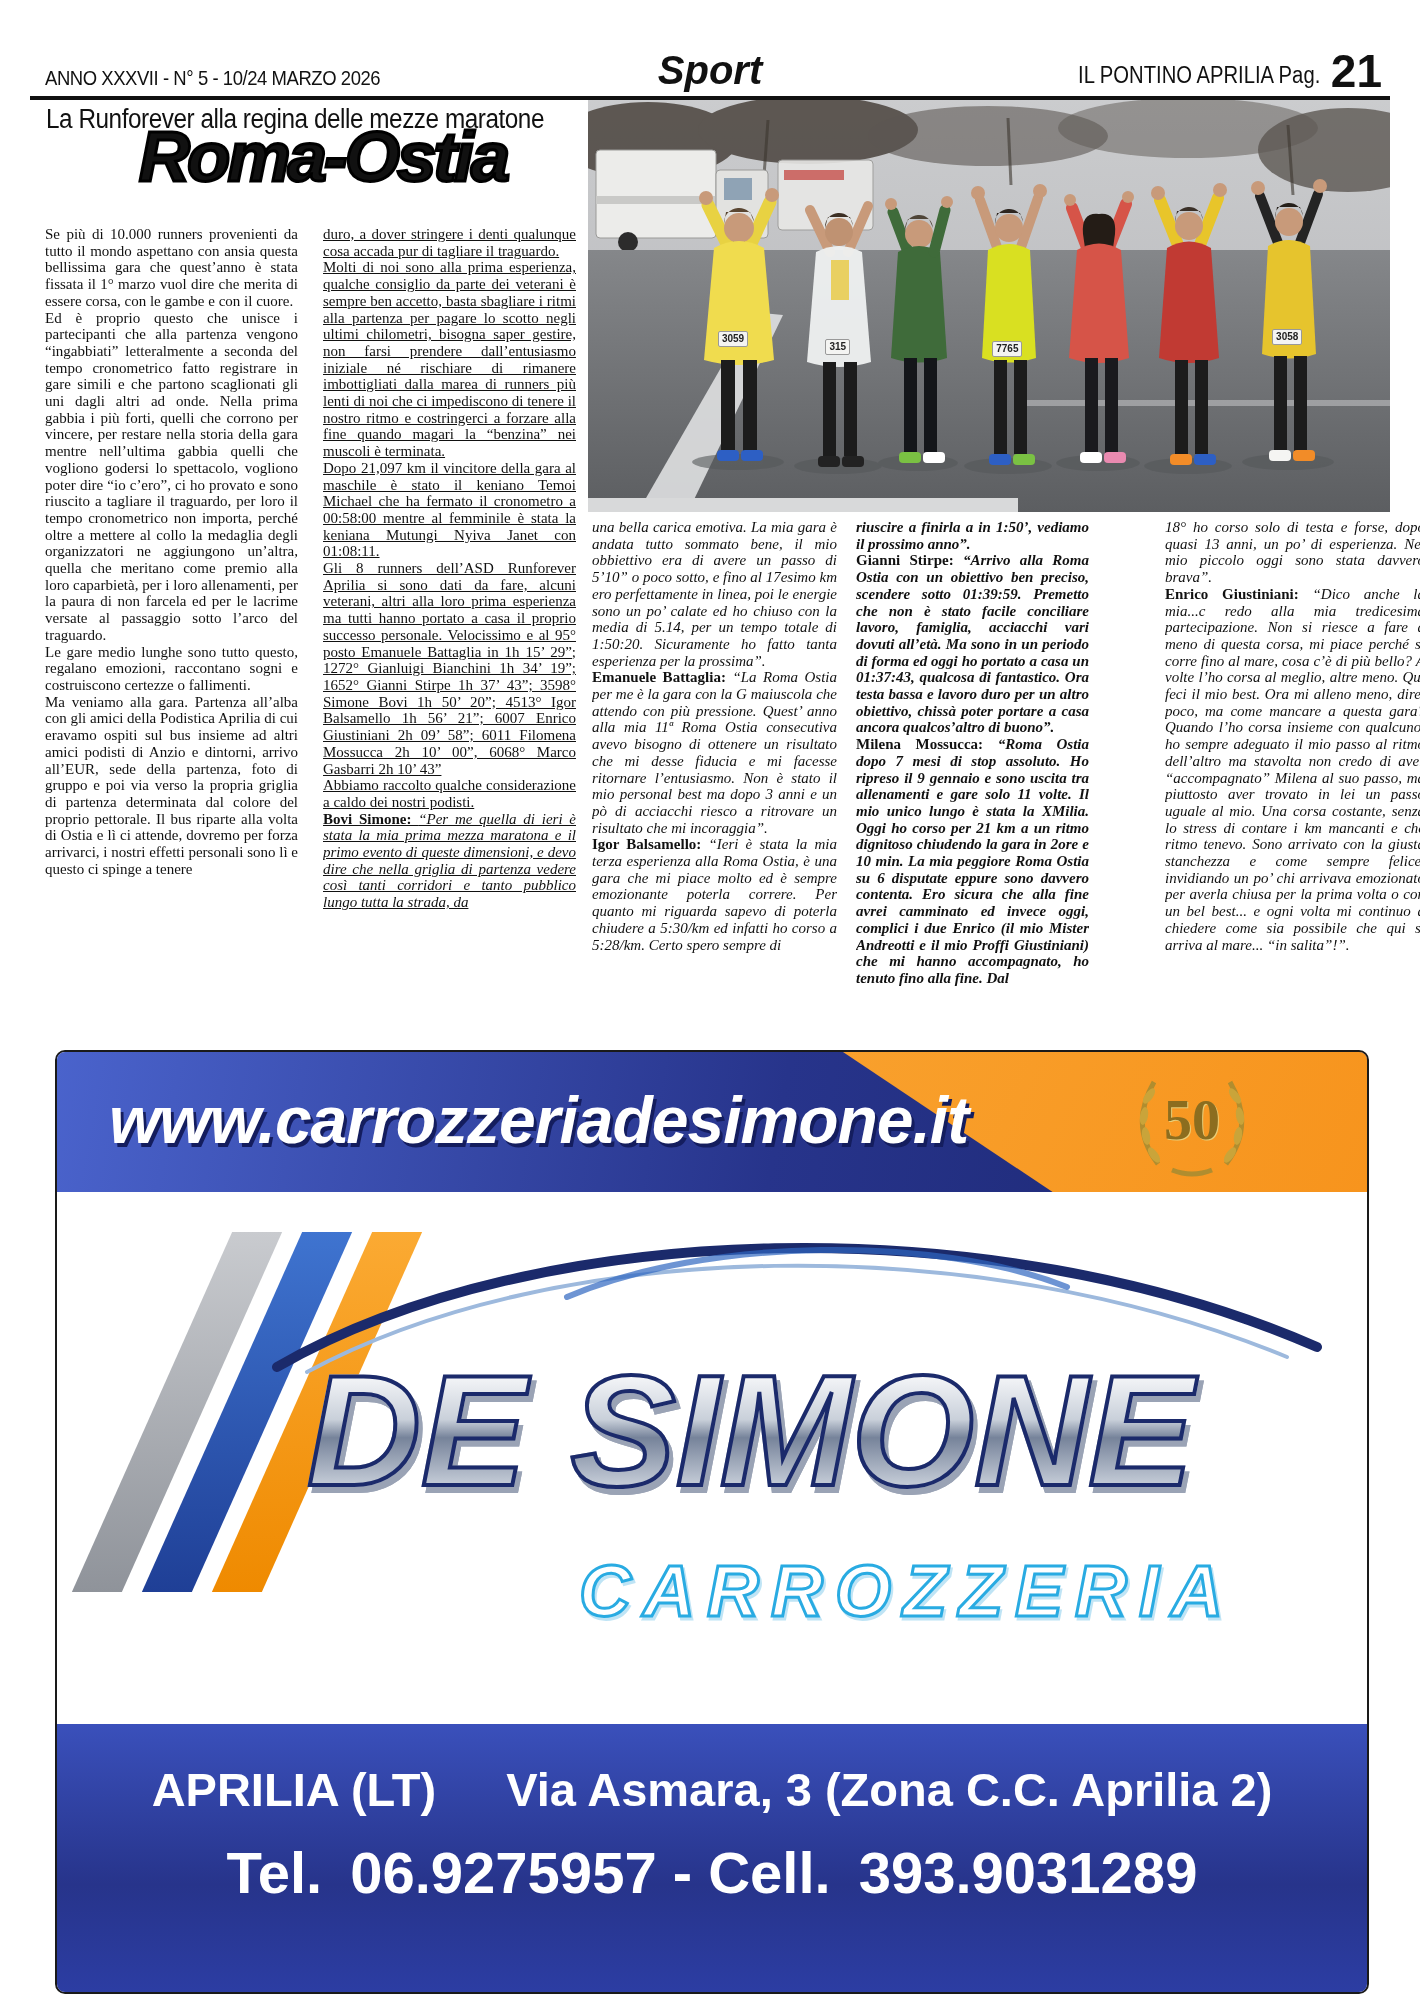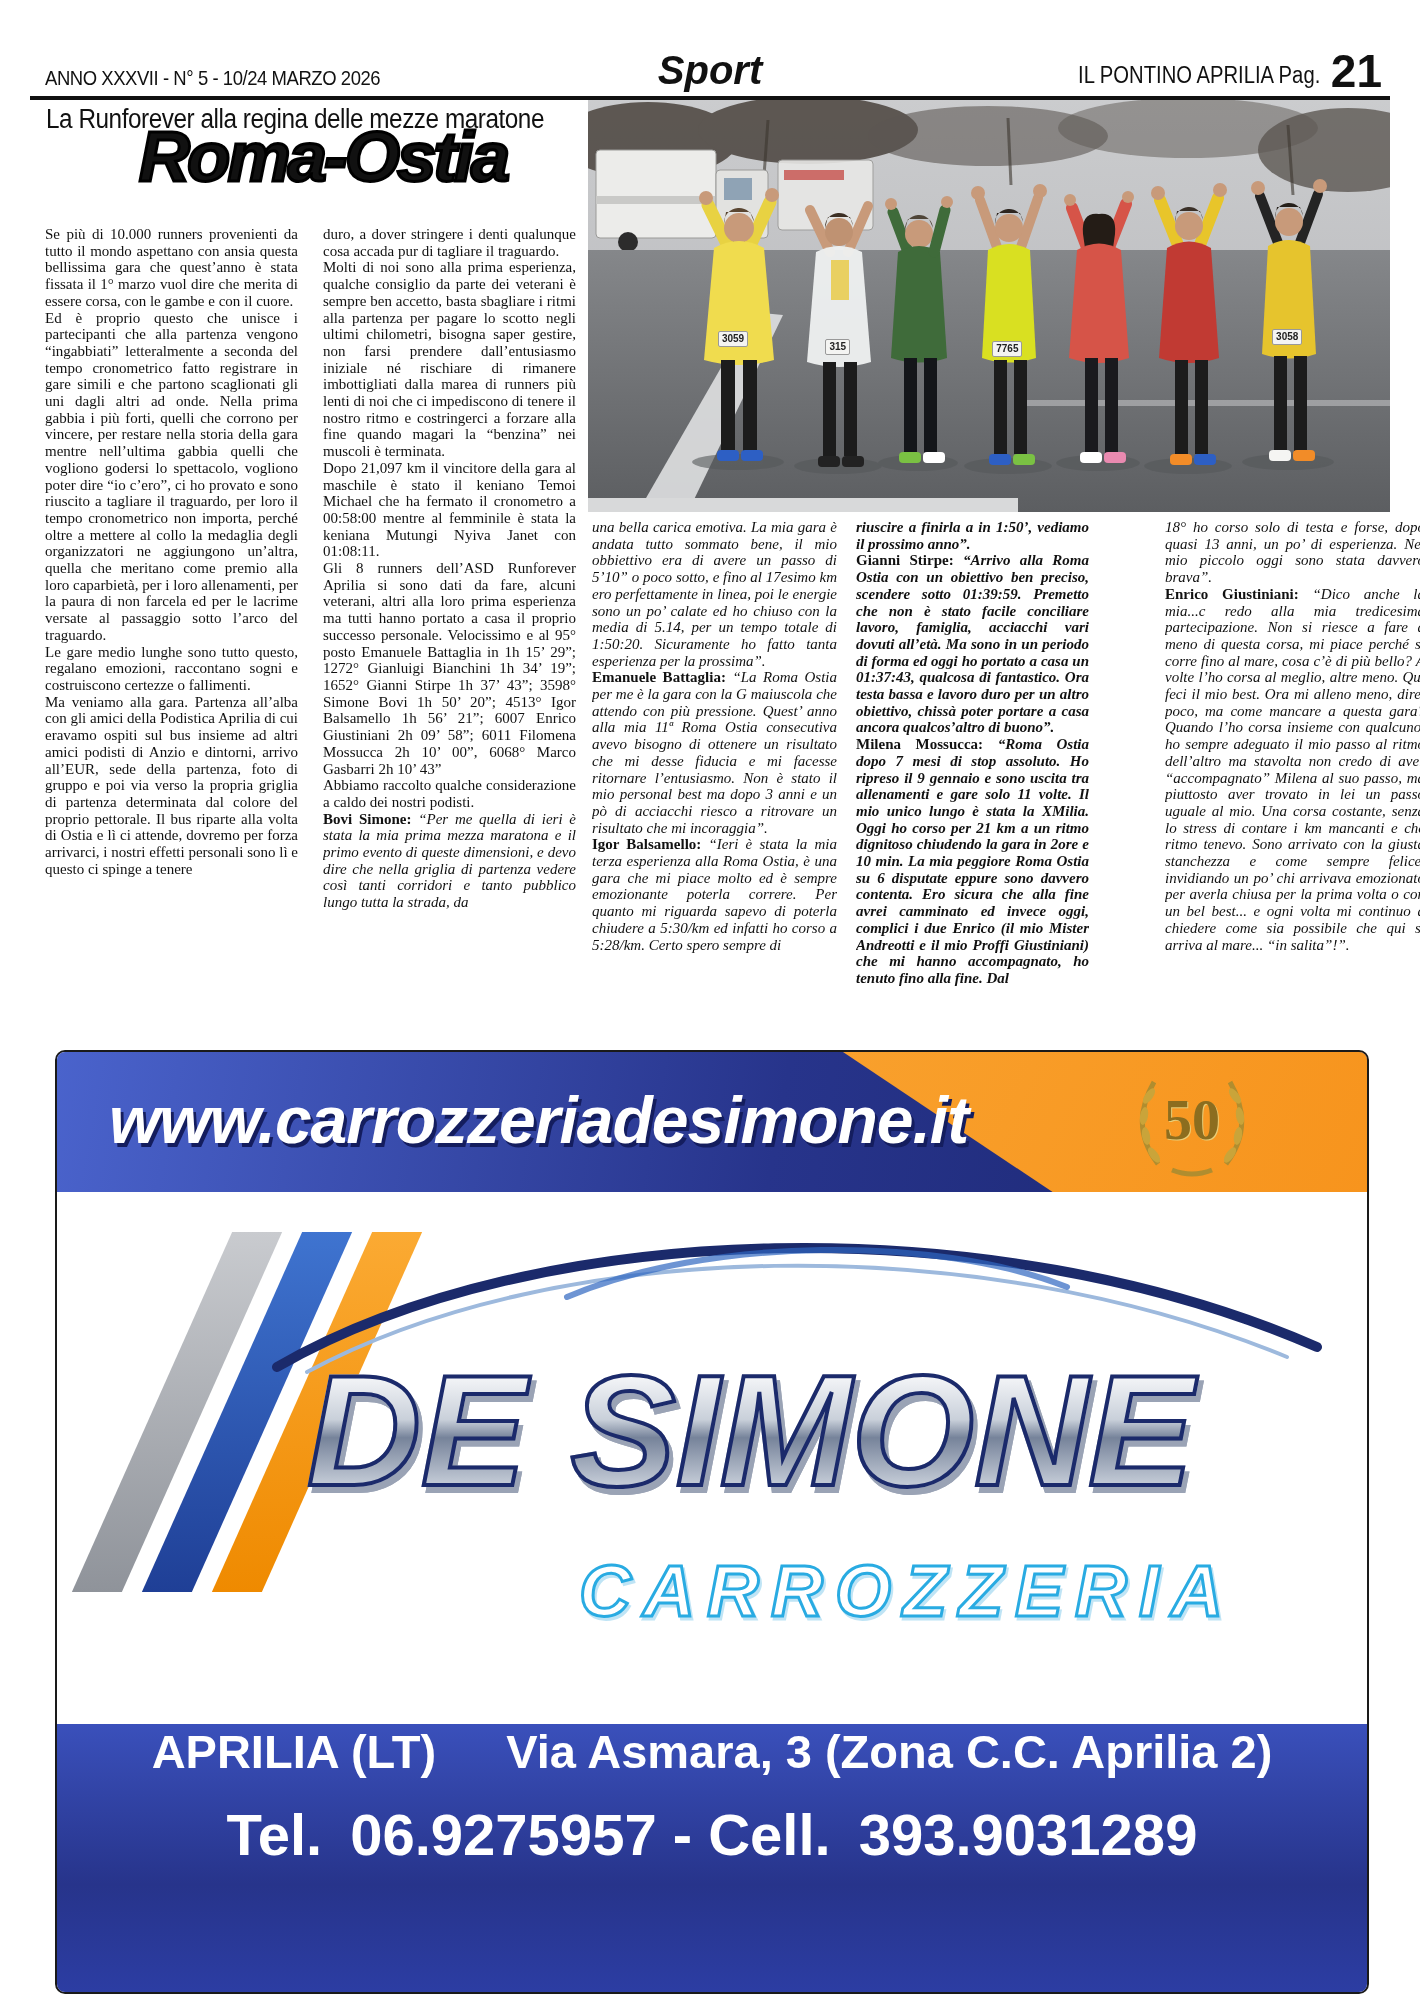--- a/index.html
+++ b/index.html
@@ -23,21 +23,21 @@
   .title{position:absolute;left:58px;top:116px;width:530px;text-align:center;
     font-family:Liberation Sans, sans-serif;font-weight:bold;font-style:italic;
     font-size:71px;letter-spacing:-3px;-webkit-text-stroke:3px #000;}
 
   
   .col{position:absolute;font-size:15px;line-height:16.7px;text-align:justify;overflow:hidden;}
   .col p{margin:0;}
   .col .it{font-style:italic;}
   .col b{font-family:"Liberation Serif",serif;}
   #col0{left:45px;  top:226px;width:253px;height:812px;}
-  #col1{left:323px; top:226px;width:253px;height:812px;}
+  #col1{left:323px; top:226px;width:253px;height:812px;text-decoration:underline;}
   #col2{left:592px; top:519px;width:245px;height:518px;}
   #col3{left:856px; top:519px;width:233px;height:518px;font-weight:bold;}
   #col4{left:1119px;top:519px;width:260px;height:518px;margin-left:46px;}
 
   
   .photo{position:absolute;left:588px;top:100px;width:802px;height:412px;overflow:hidden;background:#c3c4c6;}
   .photo svg{display:block;}
   .bib{position:absolute;background:#f4f4f2;border:1px solid #999;color:#222;
     font-family:"Liberation Sans",sans-serif;font-weight:bold;font-size:10px;line-height:14px;
     padding:0 3px;border-radius:2px;}
@@ -71,21 +71,21 @@
     -webkit-background-clip:text;background-clip:text;color:transparent;
     -webkit-text-stroke:4px #1b2a6b;filter:drop-shadow(4px 6px 0 #9aa3b5);}
   .brand-sub{position:absolute;left:430px;top:358px;width:840px;text-align:center;
     font-family:"Liberation Sans",sans-serif;font-weight:bold;font-style:italic;
     font-size:72px;letter-spacing:12px;color:#fff;-webkit-text-stroke:3px #29abe2;
     filter:drop-shadow(2px 3px 0 #bfe4f5);white-space:nowrap;}
 
   .ad-bot{position:absolute;left:0;top:672px;width:100%;height:268px;
     background:linear-gradient(180deg,#3a50bb 0%,#27348b 60%,#2c3da3 100%);
     color:#fff;font-family:"Liberation Sans",sans-serif;font-weight:bold;text-align:center;}
-  .ad-addr{font-size:47px;}
+  .ad-addr{margin-top:38px;font-size:47px;}
   .ad-addr .gap{display:inline-block;width:70px;}
   .ad-tel{margin-top:22px;font-size:58px;}
   .ad-tel .gap{display:inline-block;width:28px;}
 </style>
 </head>
 <body>
 
 <div id="page">
 
   <div class="hdr-left">ANNO XXXVII - N° 5 - 10/24 MARZO 2026</div>

